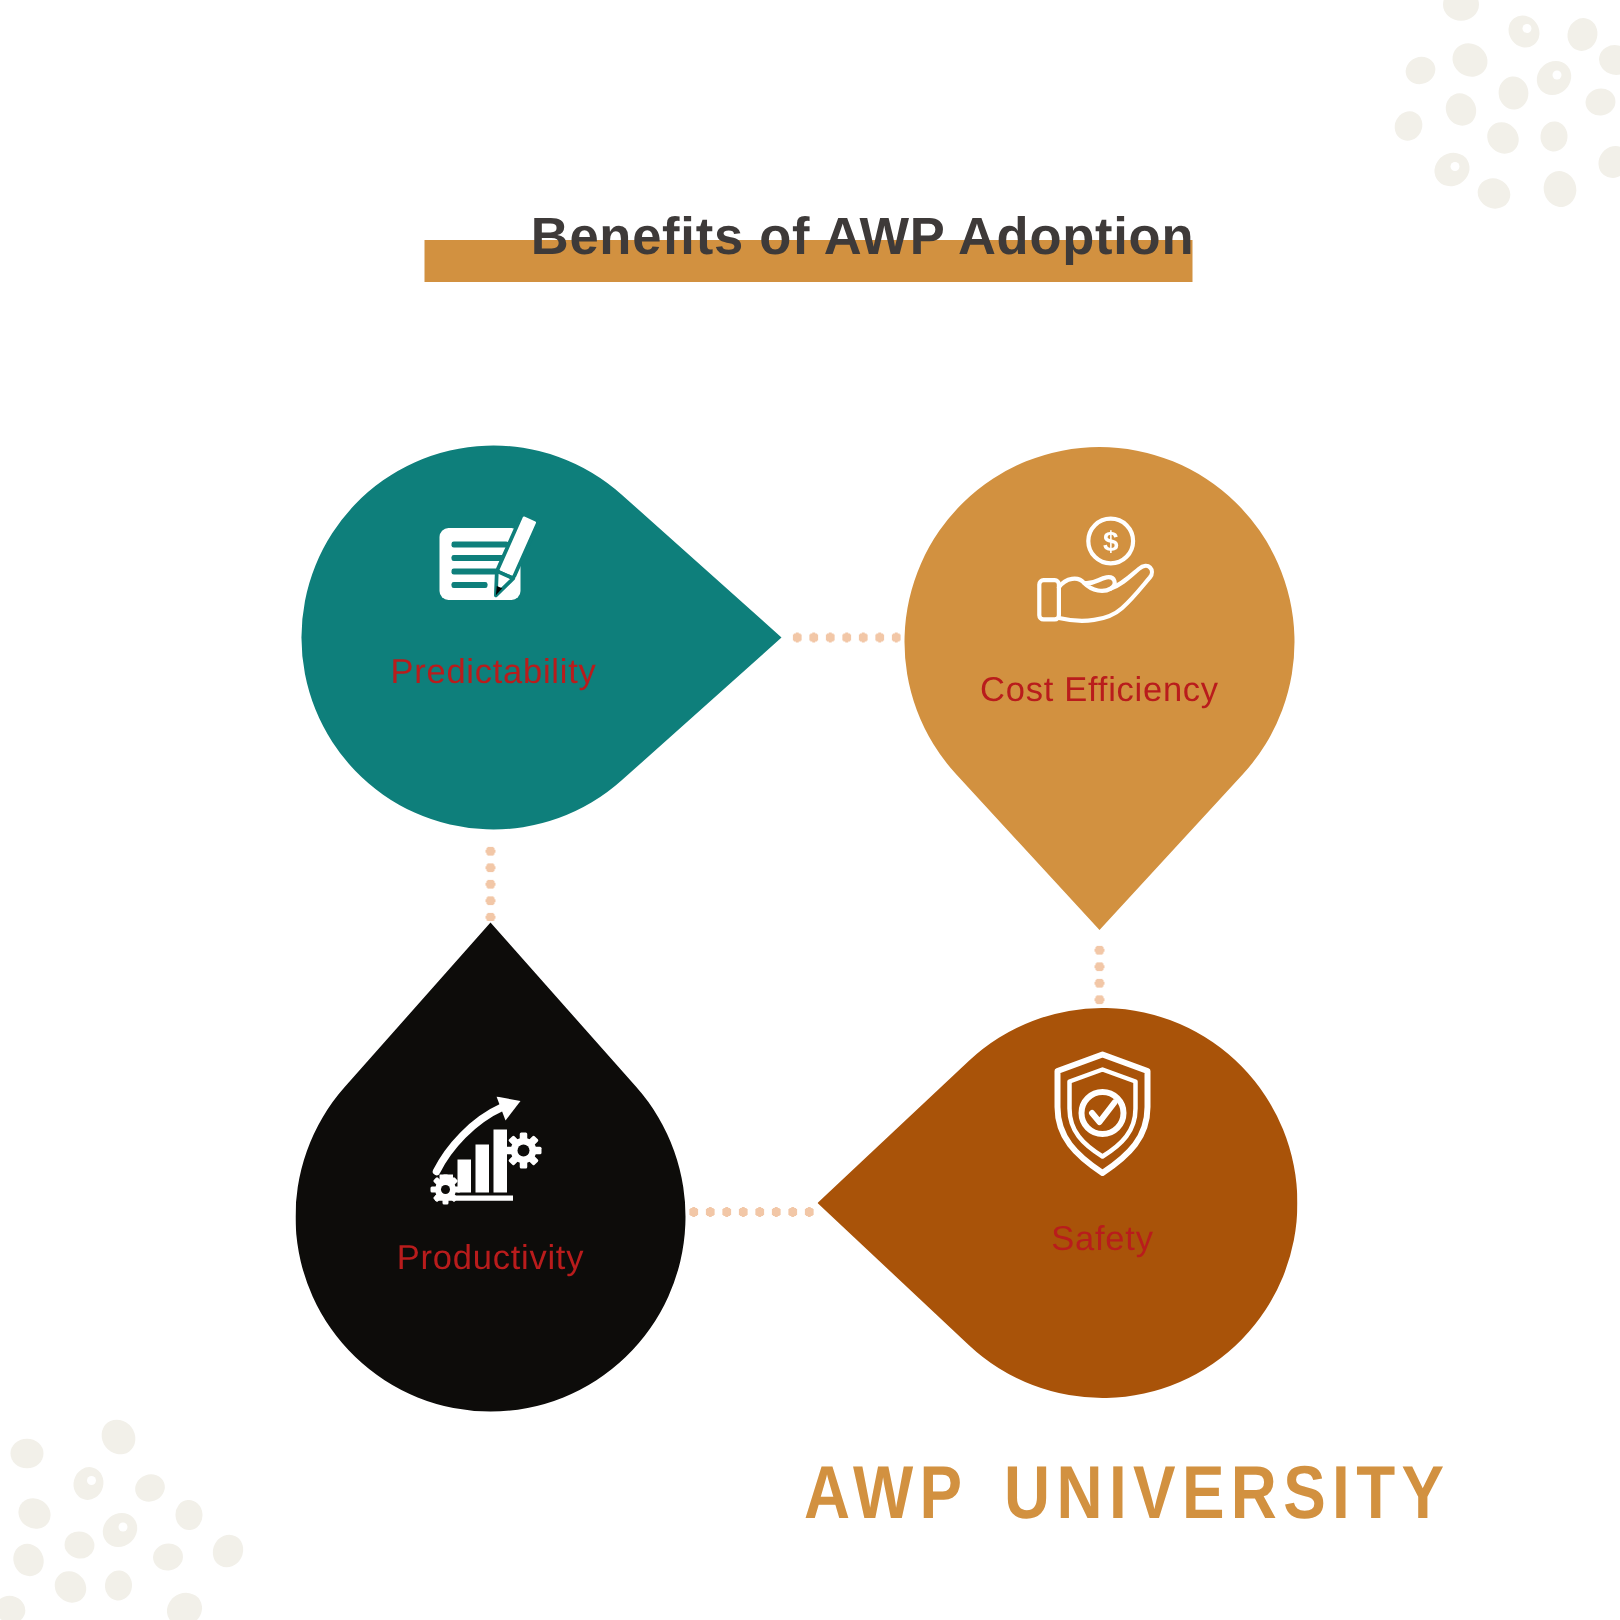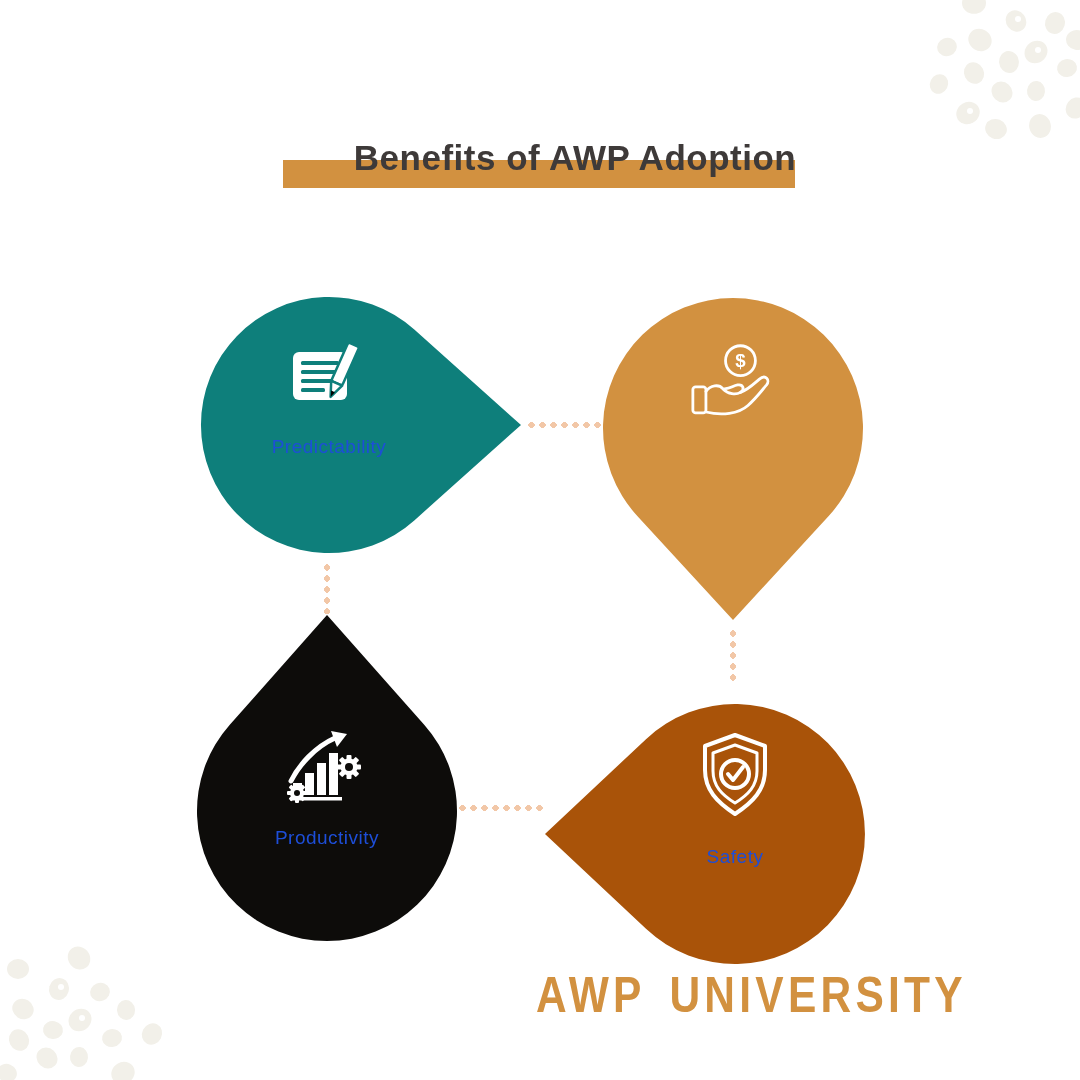--- a/index.html
+++ b/index.html
@@ -10,31 +10,31 @@
   
   .title-bar{position:absolute;left:283px;top:160px;width:512px;height:28px;background:#D29140;}
   .page-title{
     position:absolute;left:0;top:140px;width:100%;text-align:center;
     font-size:35px;font-weight:bold;color:#3E3A39;letter-spacing:.5px;line-height:36px;padding-left:35px;
   }
   
   .pin{position:absolute;}
   .pin svg.pin-shape{position:absolute;left:0;top:0;display:block;}
   .pin-content{position:absolute;display:flex;flex-direction:column;align-items:center;text-align:center;}
-  .pin-label{color:#1d4ed8;font-size:19px;letter-spacing:.5px;line-height:42px;font-weight:normal;}
+  .pin-label{color:#b91c1c;font-size:23px;letter-spacing:.5px;line-height:42px;font-weight:normal;}
   #pin-predictability{left:197px;top:290px;width:330px;height:272px;}
   #pin-predictability .pin-content{left:12px;top:52px;width:240px;}
   #pin-predictability .pin-label{margin-top:18px;}
   #pin-cost{left:600px;top:296px;width:266px;height:326px;}
   #pin-cost .pin-content{left:13px;top:46px;width:240px;}
   #pin-cost .pin-label{margin-top:12px;width:180px;}
   #pin-productivity{left:197px;top:613px;width:262px;height:330px;text-decoration:underline;}
   #pin-productivity .pin-content{left:10px;top:118px;width:240px;}
   #pin-productivity .pin-label{margin-top:8px;}
-  #pin-safety{left:545px;top:704px;width:320px;height:262px;}
+  #pin-safety{left:545px;top:672px;width:320px;height:262px;}
   #pin-safety .pin-content{left:70px;top:28px;width:240px;}
   #pin-safety .pin-label{margin-top:18px;}
   
   .connector{position:absolute;}
   .connector.h{height:8px;background-image:radial-gradient(circle 3.2px at 50% 50%, #F2C7A7 97%, rgba(242,199,167,0) 100%);background-size:11px 8px;background-repeat:repeat-x;}
   .connector.v{width:8px;background-image:radial-gradient(circle 3.2px at 50% 50%, #F2C7A7 97%, rgba(242,199,167,0) 100%);background-size:8px 11px;background-repeat:repeat-y;}
   #conn-top{left:526px;top:421px;width:78px;}
   #conn-left{left:323px;top:562px;height:52px;}
   #conn-right{left:729px;top:628px;height:56px;}
   #conn-bottom{left:457px;top:804px;width:90px;}
@@ -133,20 +133,21 @@
     <div class="pin-content">
       <svg width="96" height="84" viewBox="0 0 96 90">
         <g stroke="#ffffff" stroke-width="3" fill="none" stroke-linecap="round" stroke-linejoin="round">
           <circle cx="56" cy="20" r="16"></circle>
           <rect x="5" y="48" width="14" height="28" rx="3"></rect>
           <path d="M19 53 C24 46 33 45 37 50 C43 56 51 57 56 54 C61 51 59 45 53 46 C47 47 45 51 37 50"></path>
           <path d="M19 75 C36 79 54 77 64 68 C72 61 78 53 84 46 C88 41 83 34 76 40 C69 46 64 51 56 54"></path>
         </g>
         <text x="56" y="27" text-anchor="middle" font-size="20" font-weight="bold" font-family="Liberation Sans, sans-serif" fill="#ffffff">$</text>
       </svg>
+      <div class="pin-label">Cost Efficiency</div>
     </div>
   </div>
 
   <div id="pin-productivity" class="pin">
     <svg class="pin-shape" width="262" height="330" viewBox="0 0 262 330">
       <path d="M130 2 L32.8 111.7 A130 130 0 1 0 227.2 111.7 Z" fill="#0D0C0A"></path>
     </svg>
     <div class="pin-content">
       <svg width="88" height="78" viewBox="0 0 88 78">
         <g fill="#ffffff">

